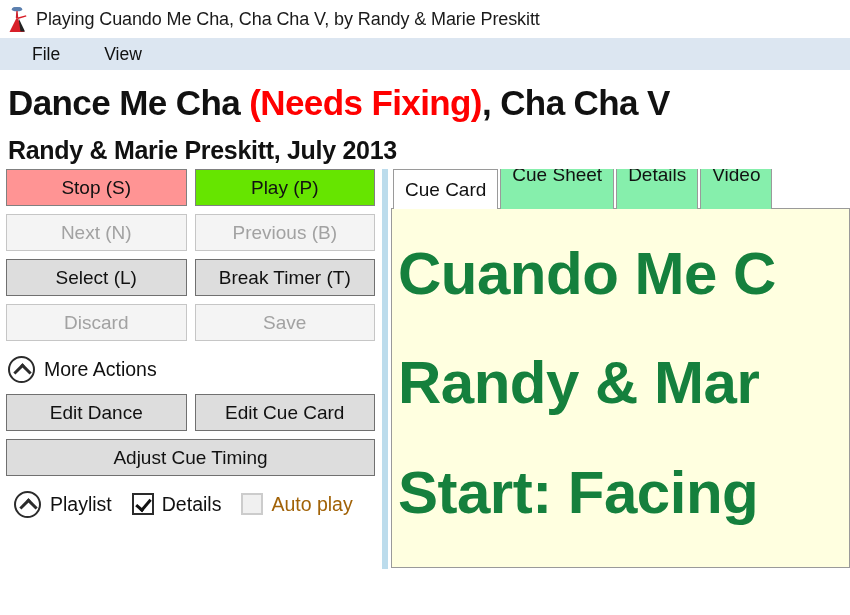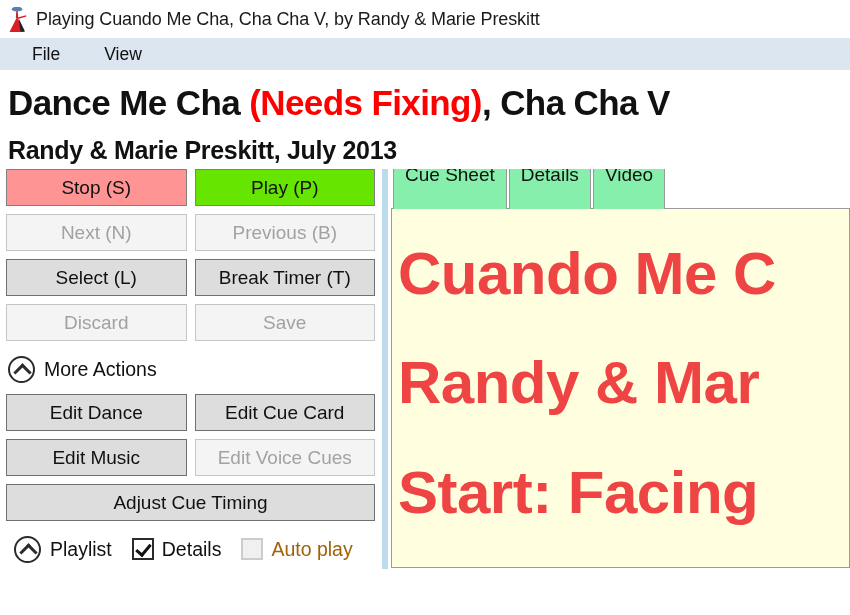--- a/index.html
+++ b/index.html
@@ -259,21 +259,21 @@
     box-sizing: border-box;
     margin-top: -1px;
     overflow: hidden;
     padding: 10px 0 0 6px;
   }
   .cue-line {
     font-size: 60px;
     font-weight: bold;
     line-height: 1.82;
     white-space: nowrap;
-    color: #ef4444;
+    color: #15803d;
     letter-spacing: -0.5px;
   }
 </style>
 </head>
 <body>
 
 <div class="titlebar">
   <svg class="app-icon" viewBox="0 0 22 28">
     <ellipse cx="11" cy="3.2" rx="5.2" ry="2.1" fill="#5b7fae"></ellipse>
     <rect x="7.6" y="1.2" width="6.8" height="3" fill="#5b7fae"></rect>
@@ -323,24 +323,20 @@
       <div class="circle-chevron"></div>
       <div class="expander-label">More Actions</div>
     </div>
 
     <div class="more-actions-group">
       <div class="btn-row">
         <div class="btn">Edit Dance</div>
         <div class="btn">Edit Cue Card</div>
       </div>
       <div class="btn-row">
-        <div class="btn">Edit Music</div>
-        <div class="btn disabled">Edit Voice Cues</div>
-      </div>
-      <div class="btn-row">
         <div class="btn wide">Adjust Cue Timing</div>
       </div>
     </div>
 
     <div class="bottombar">
       <div class="expander" style="margin:0">
         <div class="circle-chevron"></div>
         <div class="expander-label">Playlist</div>
       </div>
       <div class="chk-wrap">
@@ -352,20 +348,21 @@
         <div class="chk-label disabled">Auto play</div>
       </div>
     </div>
 
   </div>
 
   <div class="splitter"></div>
 
   <div class="right-pane">
     <div class="tabstrip">
+      <div class="tab active">Cue Card</div>
       <div class="tab">Cue Sheet</div>
       <div class="tab">Details</div>
       <div class="tab">Video</div>
     </div>
     <div class="tabpanel">
       <div class="cue-line">Cuando Me C</div>
       <div class="cue-line">Randy &amp; Mar</div>
       <div class="cue-line">Start: Facing</div>
     </div>
   </div>

